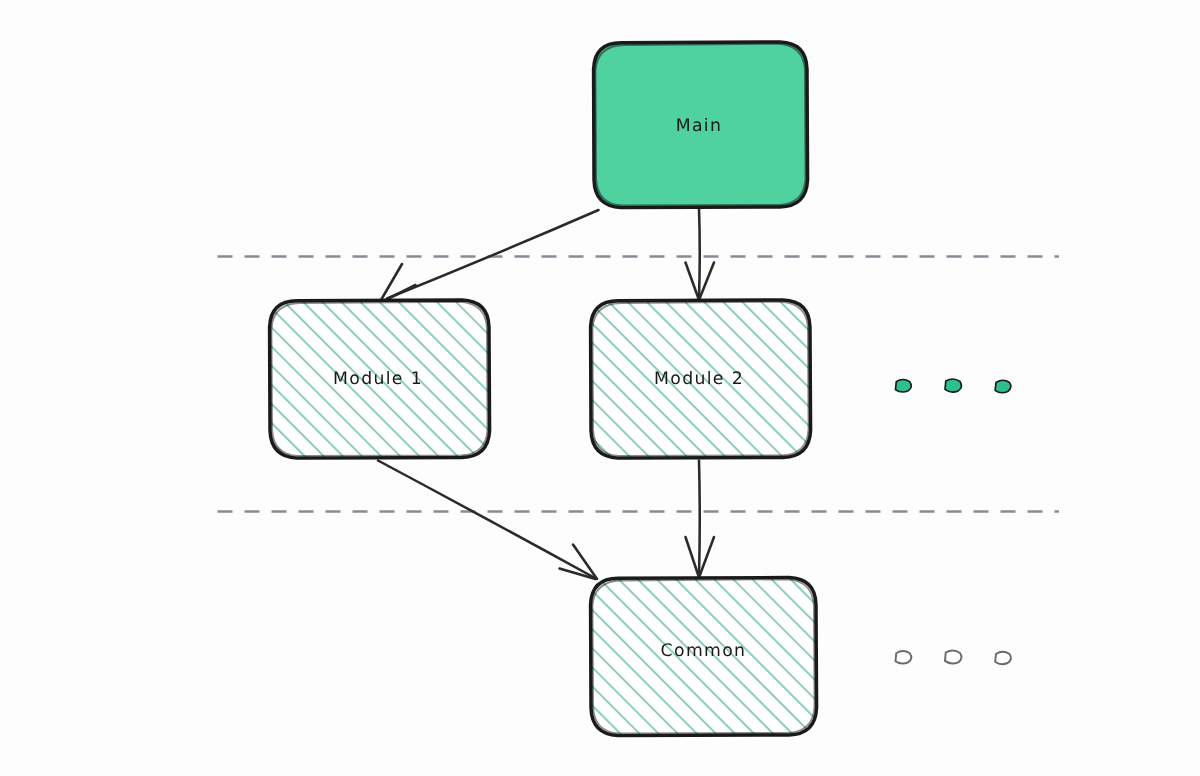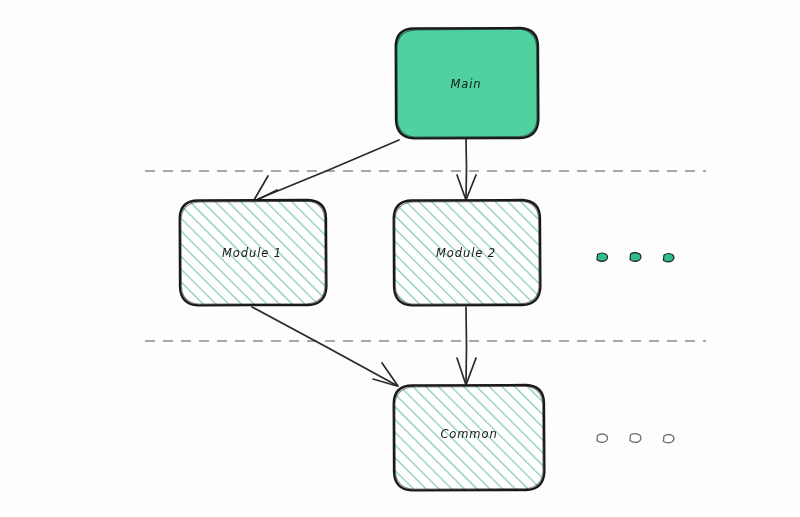--- a/index.html
+++ b/index.html
@@ -8,21 +8,20 @@
     padding: 0;
     background: #ffffff;
   }
   #canvas {
     position: relative;
     width: 800px;
     height: 517px;
     background: #fdfdfd;
     overflow: hidden;
     font-family: "DejaVu Sans", sans-serif;
-    font-style: italic;
   }
   #diagram-svg {
     position: absolute;
     top: 0;
     left: 0;
     width: 800px;
     height: 517px;
   }
   .node-label {
     font-family: "DejaVu Sans", sans-serif;

